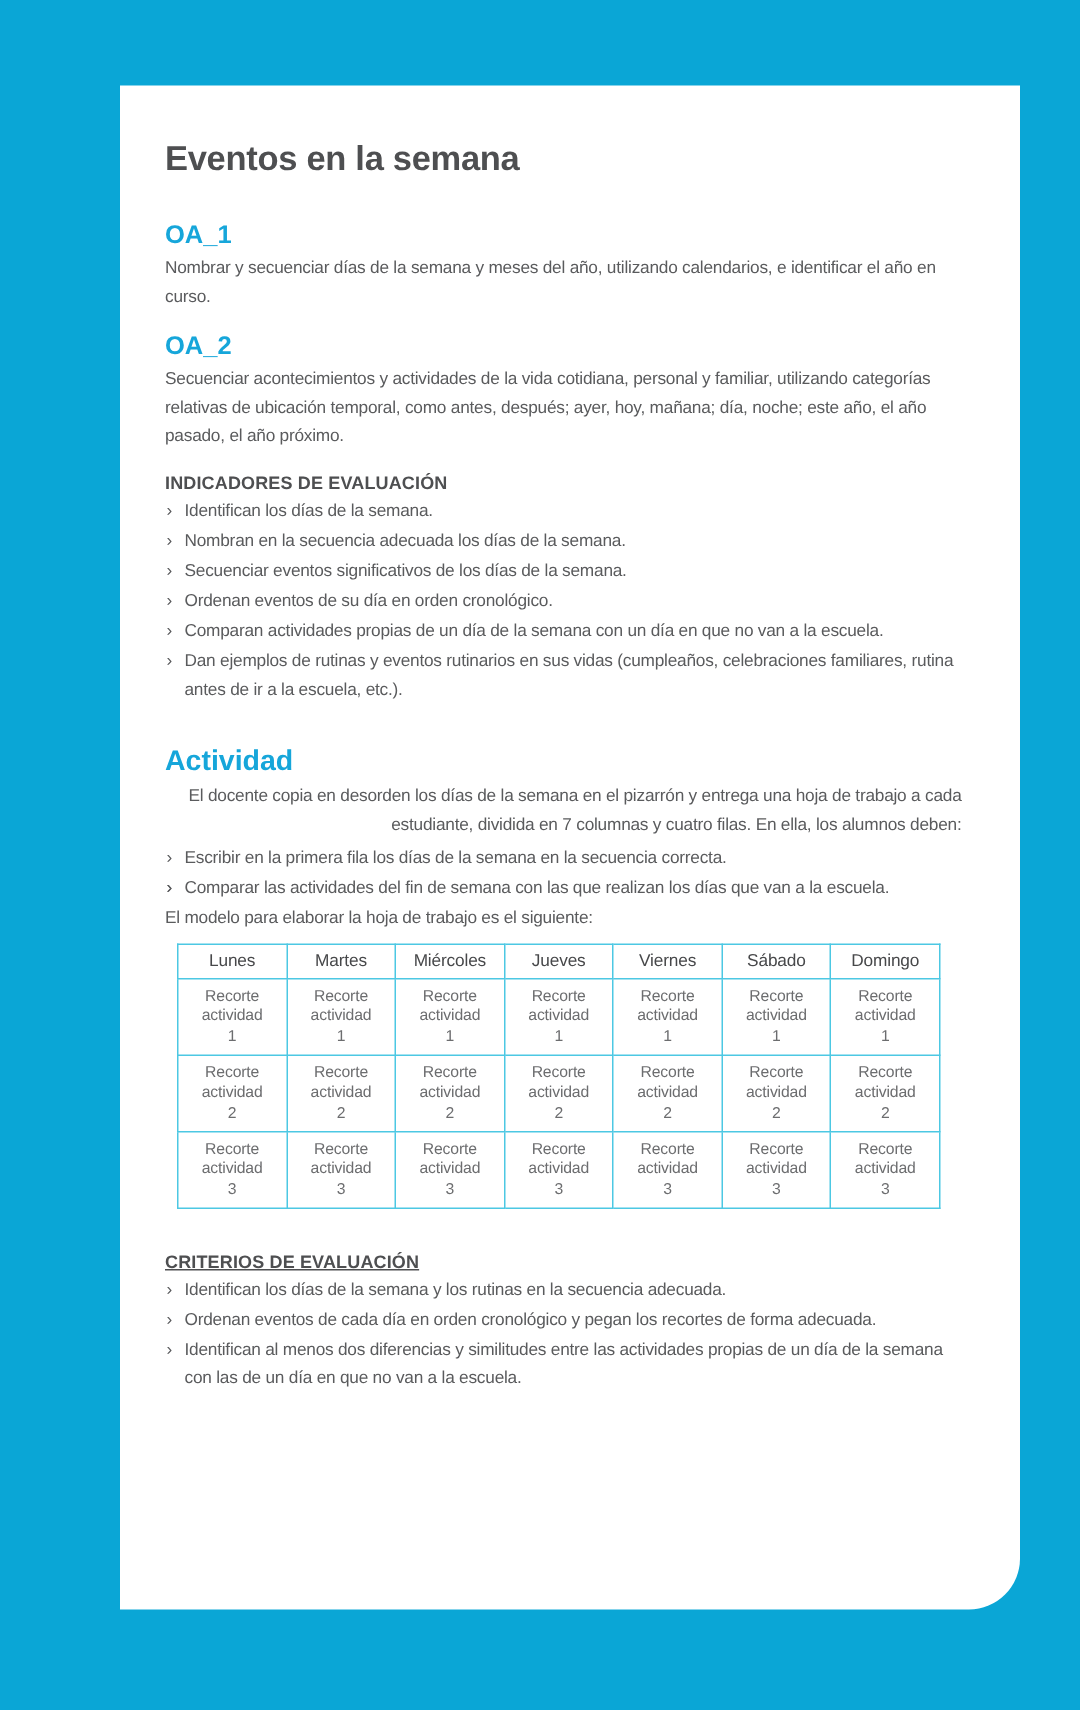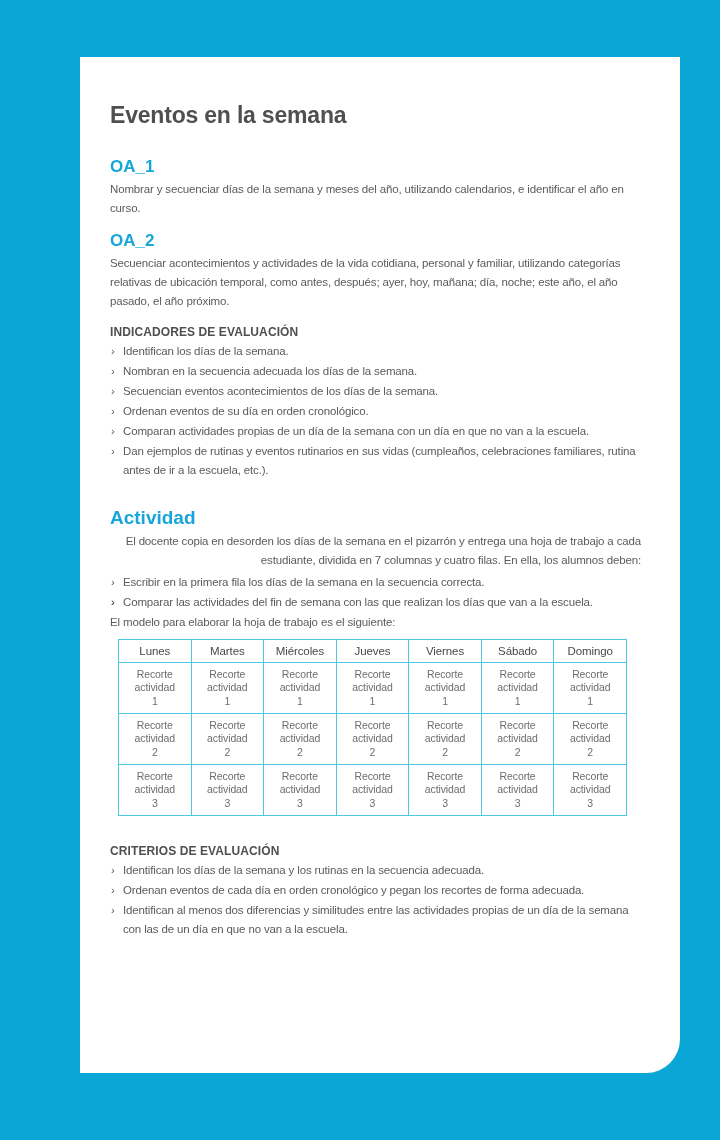--- a/index.html
+++ b/index.html
@@ -18,21 +18,21 @@
     font-family:"Liberation Sans", sans-serif;
     position:relative;
     overflow:hidden;
   }
   .card{
     position:absolute;
     left:80px; top:57px;
     width:600px; height:1016px;
     background:#ffffff;
     border-radius:0 0 34px 0;
-    padding:45px 35px 0 30px;
+    padding:35px 35px 0 30px;
   }
   h1.page-title{
     margin:0 0 28px 0;
     font-size:23px;
     line-height:27px;
     font-weight:bold;
     color:var(--title);
     letter-spacing:-0.2px;
   }
   h2.oa-heading{
@@ -59,21 +59,21 @@
   p.body.intro{margin-bottom:3px;text-align:right;}
   p.body.model{margin:0 0 7px 0;}
   h3.subhead{
     margin:14px 0 3px 0;
     font-size:12px;
     line-height:14px;
     font-weight:bold;
     color:var(--title);
     letter-spacing:0.1px;
   }
-  h3.subhead.criterios{margin-top:28px;}
+  h3.subhead.criterios{margin-top:28px;text-decoration:underline;}
   ul.bullets{
     list-style:none;
     margin:0; padding:0;
     font-size:11.5px;
     line-height:19px;
     color:var(--text);
     letter-spacing:-0.15px;
   }
   ul.bullets li{
     position:relative;
@@ -127,21 +127,21 @@
   <section>
     <h2 class="oa-heading">OA_2</h2>
     <p class="body">Secuenciar acontecimientos y actividades de la vida cotidiana, personal y familiar, utilizando categorías relativas de ubicación temporal, como antes, después; ayer, hoy, mañana; día, noche; este año, el año pasado, el año próximo.</p>
   </section>
 
   <section>
     <h3 class="subhead">INDICADORES DE EVALUACIÓN</h3>
     <ul class="bullets">
         <li><span class="marker">›</span><span>Identifican los días de la semana.</span></li>
         <li><span class="marker">›</span><span>Nombran en la secuencia adecuada los días de la semana.</span></li>
-        <li><span class="marker">›</span><span>Secuencian eventos acontecimientos de los días de la semana.</span></li>
+        <li><span class="marker">›</span><span>Secuenciar eventos significativos de los días de la semana.</span></li>
         <li><span class="marker">›</span><span>Ordenan eventos de su día en orden cronológico.</span></li>
         <li><span class="marker">›</span><span>Comparan actividades propias de un día de la semana con un día en que no van a la escuela.</span></li>
         <li><span class="marker">›</span><span>Dan ejemplos de rutinas y eventos rutinarios en sus vidas (cumpleaños, celebraciones familiares, rutina antes de ir a la escuela, etc.).</span></li>
       </ul>
   </section>
 
   <section>
     <h2 class="actividad-heading">Actividad</h2>
     <p class="body intro">El docente copia en desorden los días de la semana en el pizarrón y entrega una hoja de trabajo a cada estudiante, dividida en 7 columnas y cuatro filas. En ella, los alumnos deben:</p>
     <ul class="bullets">

